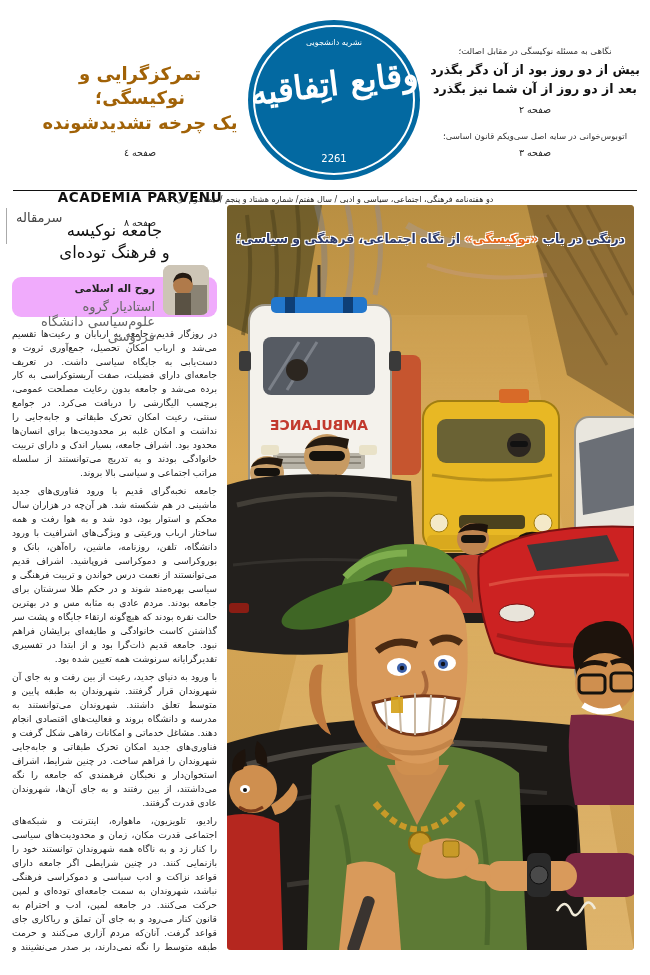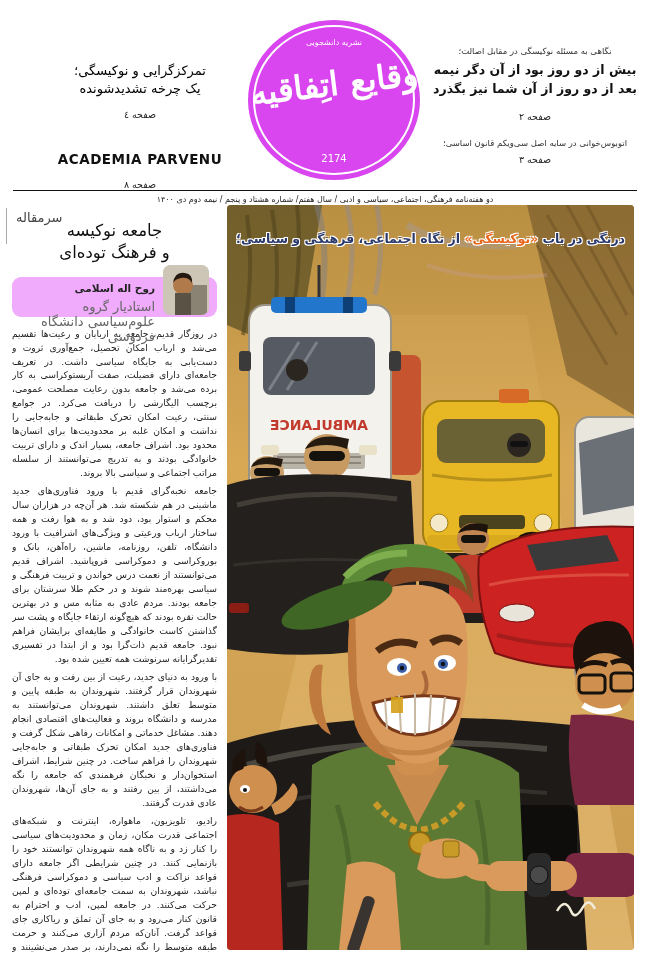--- a/index.html
+++ b/index.html
@@ -1,28 +1,28 @@
 <!DOCTYPE html>
 <html lang="fa"><head>
 <meta charset="utf-8">
 <style>
   html,body{margin:0;padding:0;background:#ffffff;}
   body{font-family:"DejaVu Sans",sans-serif;}
   .page{position:relative;width:650px;height:975px;background:#fff;overflow:hidden;margin:0 auto;}
   .abs{position:absolute;}
 
   
-  .logo{left:248px;top:20px;width:172px;height:160px;background:#d946ef;border-radius:50%;}
+  .logo{left:248px;top:20px;width:172px;height:160px;background:#0369a1;border-radius:50%;}
   .logo-ring{position:absolute;inset:5px;border:2px solid #fff;border-radius:50%;}
   .logo-top{position:absolute;top:18px;left:0;right:0;text-align:center;color:#fff;font-size:8px;}
   .logo-title{position:absolute;top:44px;left:0;right:0;text-align:center;color:#fff;font-size:33px;font-weight:bold;transform:rotate(-7deg);font-family:"DejaVu Serif",serif;letter-spacing:-1px;}
   .logo-year{position:absolute;bottom:16px;left:0;right:0;text-align:center;color:#fff;font-size:10px;}
 
   .head-left{left:40px;top:62px;width:200px;text-align:center;direction:rtl;}
-  .head-left .h1{font-size:13px;font-weight:normal;line-height:1.35;color:#000000;}
+  .head-left .h1{font-size:18px;font-weight:bold;line-height:1.35;color:#a16207;}
   .pageref{font-size:9.5px;color:#222;margin-top:12px;}
   .latin-head{font-size:13.5px;font-weight:bold;letter-spacing:.5px;color:#111;margin-top:31px;}
 
   .head-right{left:428px;top:46px;width:214px;text-align:center;direction:rtl;}
   .kick{font-size:8.5px;color:#333;}
   .head-right .h1{font-size:12.5px;font-weight:bold;line-height:1.5;color:#111;margin-top:5px;}
   .head-right .block2{margin-top:16px;}
 
   .rule{left:13px;top:190px;width:624px;height:0;border-top:1.5px solid #111;}
   .folio{left:0;top:195px;width:650px;text-align:center;font-size:8px;color:#222;direction:rtl;}
@@ -50,40 +50,40 @@
 </style>
 </head>
 <body>
 
 <div class="page">
 
   <div class="abs logo">
     <div class="logo-ring"></div>
     <div class="logo-top">نشریه دانشجویی</div>
     <div class="logo-title">وقایع اتِفاقیه</div>
-    <div class="logo-year">2174</div>
+    <div class="logo-year">2261</div>
   </div>
 
   <div class="abs head-left">
     <div class="h1">
       <span>تمرکزگرایی و نوکیسگی؛</span><br>
       <span>یک چرخه تشدیدشونده</span>
     </div>
     <div class="pageref">صفحه ٤</div>
     <div class="latin-head">ACADEMIA PARVENU</div>
     <div class="pageref">صفحه ٨</div>
   </div>
 
   <div class="abs head-right">
     <div class="kick">نگاهی به مسئله نوکیسگی در مقابل اصالت؛</div>
     <div class="h1">
-      <span>بیش از دو روز بود از آن دگر نیمه</span><br>
+      <span>بیش از دو روز بود از آن دگر بگذرد</span><br>
       <span>بعد از دو روز از آن شما نیز بگذرد</span>
     </div>
-    <div class="pageref" style="margin-top:12px">صفحه ۲</div>
+    <div class="pageref" style="margin-top:5px">صفحه ۲</div>
     <div class="block2">
       <div class="kick">اتوبوس‌خوانی در سایه اصل سی‌ویکم قانون اساسی؛</div>
       <div class="pageref" style="margin-top:6px">صفحه ۳</div>
     </div>
   </div>
 
   <div class="abs rule"></div>
   <div class="abs folio">دو هفته‌نامه فرهنگی، اجتماعی، سیاسی و ادبی / سال هفتم/ شماره هشتاد و پنجم / نیمه دوم دی ۱۴۰۰</div>
 
   <div class="abs article">

